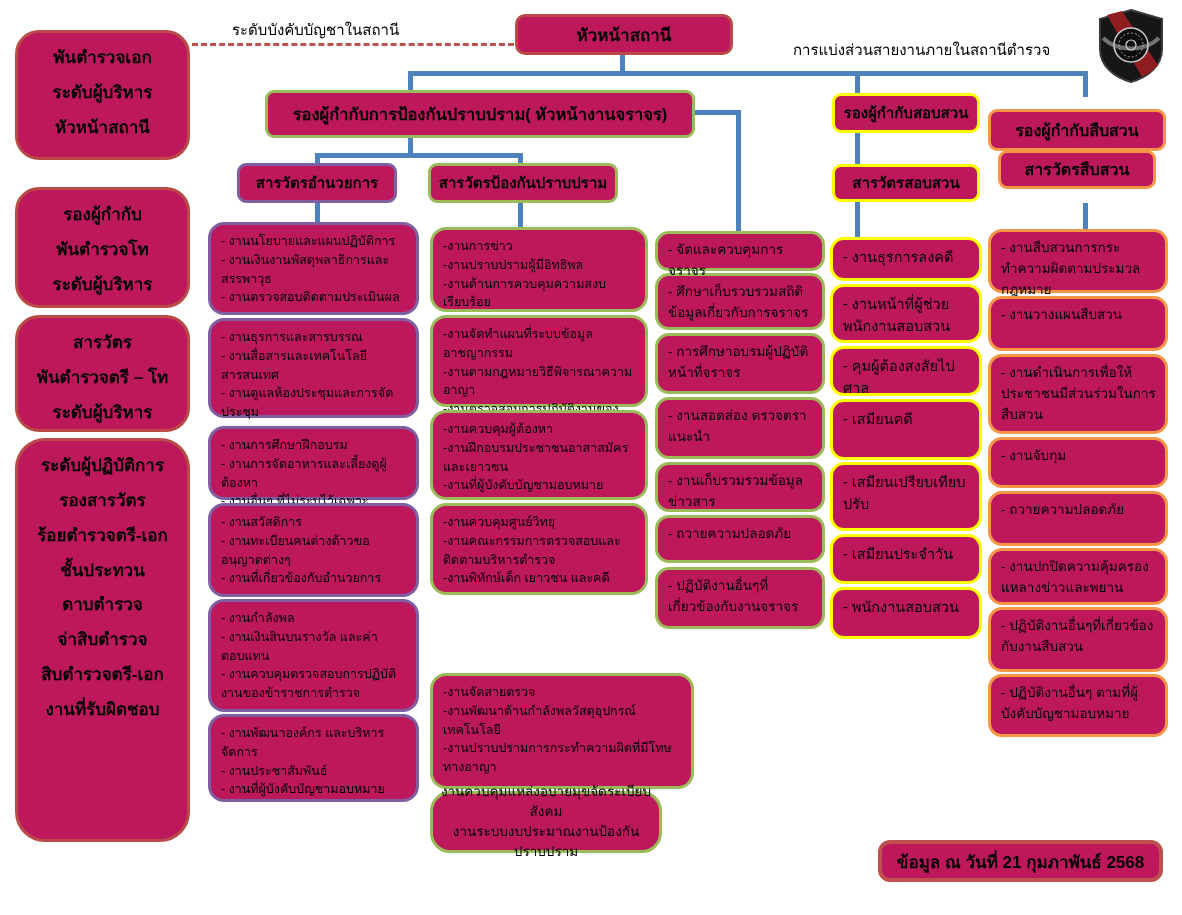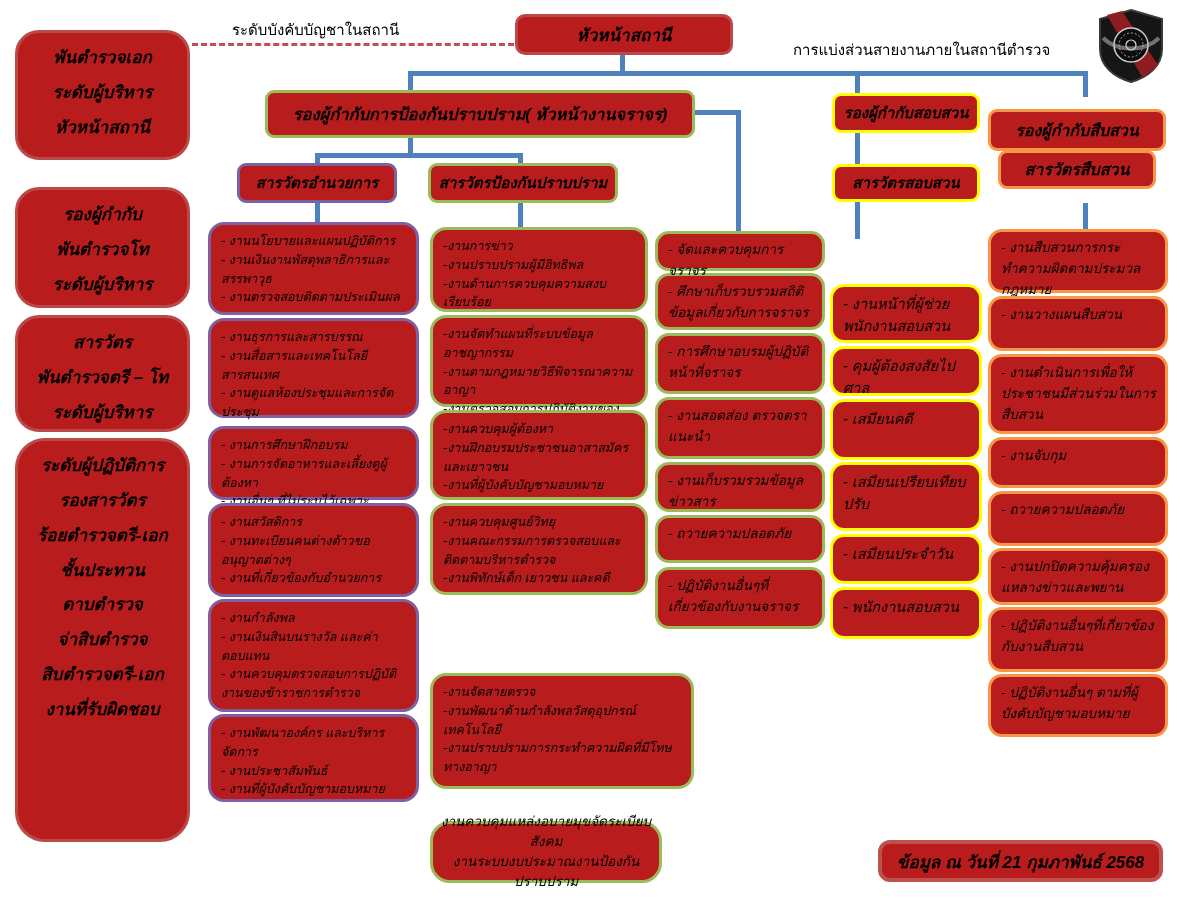--- a/index.html
+++ b/index.html
@@ -1,18 +1,18 @@
 <!DOCTYPE html>
 <html><head>
 <meta charset="utf-8">
 <style>
   html,body{margin:0;padding:0;background:#fff;}
   .canvas{position:relative;width:1182px;height:915px;background:#ffffff;overflow:hidden;
           font-family:"Liberation Sans","DejaVu Sans",sans-serif;color:#000;}
-  .box{position:absolute;box-sizing:border-box;background:#b91c1c;white-space:pre-line;font-style:italic;}
+  .box{position:absolute;box-sizing:border-box;background:#be185d;white-space:pre-line;}
   
   .rank{border:3px solid #b94a48;border-radius:24px;text-align:center;font-weight:bold;
         font-size:17px;line-height:2.05;padding:8px 6px;}
   
   .hq{border:3px solid #b94a48;border-radius:10px;font-weight:bold;font-size:17px;
       display:flex;align-items:center;justify-content:center;}
   .label{position:absolute;font-size:15px;}
   .dashed{position:absolute;border-top:3px dashed #c0504d;height:0;}
   .line{position:absolute;background:#4f81bd;}
   
@@ -27,21 +27,21 @@
             padding:7px 6px 5px 10px;}
   .green-b{border:3px solid #9bbb59;border-radius:16px;font-size:12.5px;line-height:1.5;
            padding:7px 6px 5px 10px;}
   .traffic-b{border:3px solid #9bbb59;border-radius:14px;font-size:13.5px;line-height:1.55;
              padding:6px 6px 4px 10px;}
   .yellow-b{border:3px solid #ffff00;border-radius:14px;font-size:14.5px;line-height:1.55;
             padding:6px 4px 4px 10px;}
   .orange-b{border:3px solid #f79646;border-radius:14px;font-size:13.5px;line-height:1.55;
             padding:6px 4px 4px 10px;}
   .wide-green{text-align:center;border-radius:20px;font-size:13.5px;display:flex;
-              align-items:center;justify-content:center;padding:4px;margin-top:30px;}
+              align-items:center;justify-content:center;padding:4px;}
   .datebox{border:4px solid #c0504d;font-weight:bold;font-size:17px;display:flex;
            align-items:center;justify-content:center;border-radius:12px;}
   .badge{position:absolute;}
 </style>
 </head>
 <body>
 
 <div class="canvas">
 
   <div class="line" style="left:620px;top:54px;width:5px;height:19px"></div>
@@ -142,20 +142,21 @@
 -งานปราบปรามการกระทำความผิดที่มีโทษทางอาญา</div>
     <div class="box green-b wide-green" style="left: 430px; top: 791px; width: 232px; height: 62px;">งานควบคุมแหล่งอบายมุขจัดระเบียบสังคม
 งานระบบงบประมาณงานป้องกันปราบปราม</div>
     <div class="box traffic-b" style="left: 655px; top: 273px; width: 170px; height: 57px;">- ศึกษาเก็บรวบรวมสถิติข้อมูลเกี่ยวกับการจราจร</div>
     <div class="box traffic-b" style="left: 655px; top: 231px; width: 170px; height: 40px;">- จัดและควบคุมการจราจร</div>
     <div class="box traffic-b" style="left: 655px; top: 333px; width: 170px; height: 61px;">- การศึกษาอบรมผู้ปฏิบัติหน้าที่จราจร</div>
     <div class="box traffic-b" style="left: 655px; top: 397px; width: 170px; height: 62px;">- งานสอดส่อง ตรวจตราแนะนำ</div>
     <div class="box traffic-b" style="left: 655px; top: 462px; width: 170px; height: 50px;">- งานเก็บรวมรวมข้อมูลข่าวสาร</div>
     <div class="box traffic-b" style="left: 655px; top: 515px; width: 170px; height: 48px;">- ถวายความปลอดภัย</div>
     <div class="box traffic-b" style="left: 655px; top: 567px; width: 170px; height: 62px;">- ปฏิบัติงานอื่นๆที่เกี่ยวข้องกับงานจราจร</div>
+    <div class="box yellow-b" style="left: 830px; top: 237px; width: 152px; height: 44px;">- งานธุรการลงคดี</div>
     <div class="box yellow-b" style="left: 830px; top: 284px; width: 152px; height: 59px;">- งานหน้าที่ผู้ช่วยพนักงานสอบสวน</div>
     <div class="box yellow-b" style="left: 830px; top: 346px; width: 152px; height: 50px;">- คุมผู้ต้องสงสัยไปศาล</div>
     <div class="box yellow-b" style="left: 830px; top: 399px; width: 152px; height: 61px;">- เสมียนคดี</div>
     <div class="box yellow-b" style="left: 830px; top: 462px; width: 152px; height: 69px;">- เสมียนเปรียบเทียบปรับ</div>
     <div class="box yellow-b" style="left: 830px; top: 534px; width: 152px; height: 50px;">- เสมียนประจำวัน</div>
     <div class="box yellow-b" style="left: 830px; top: 587px; width: 152px; height: 52px;">- พนักงานสอบสวน</div>
     <div class="box orange-b" style="left: 988px; top: 229px; width: 180px; height: 64px;">- งานสืบสวนการกระทำความผิดตามประมวลกฎหมาย</div>
     <div class="box orange-b" style="left: 988px; top: 296px; width: 180px; height: 55px;">- งานวางแผนสืบสวน</div>
     <div class="box orange-b" style="left: 988px; top: 354px; width: 180px; height: 80px;">- งานดำเนินการเพื่อให้ประชาชนมีส่วนร่วมในการสืบสวน</div>
     <div class="box orange-b" style="left: 988px; top: 437px; width: 180px; height: 51px;">- งานจับกุม</div>

